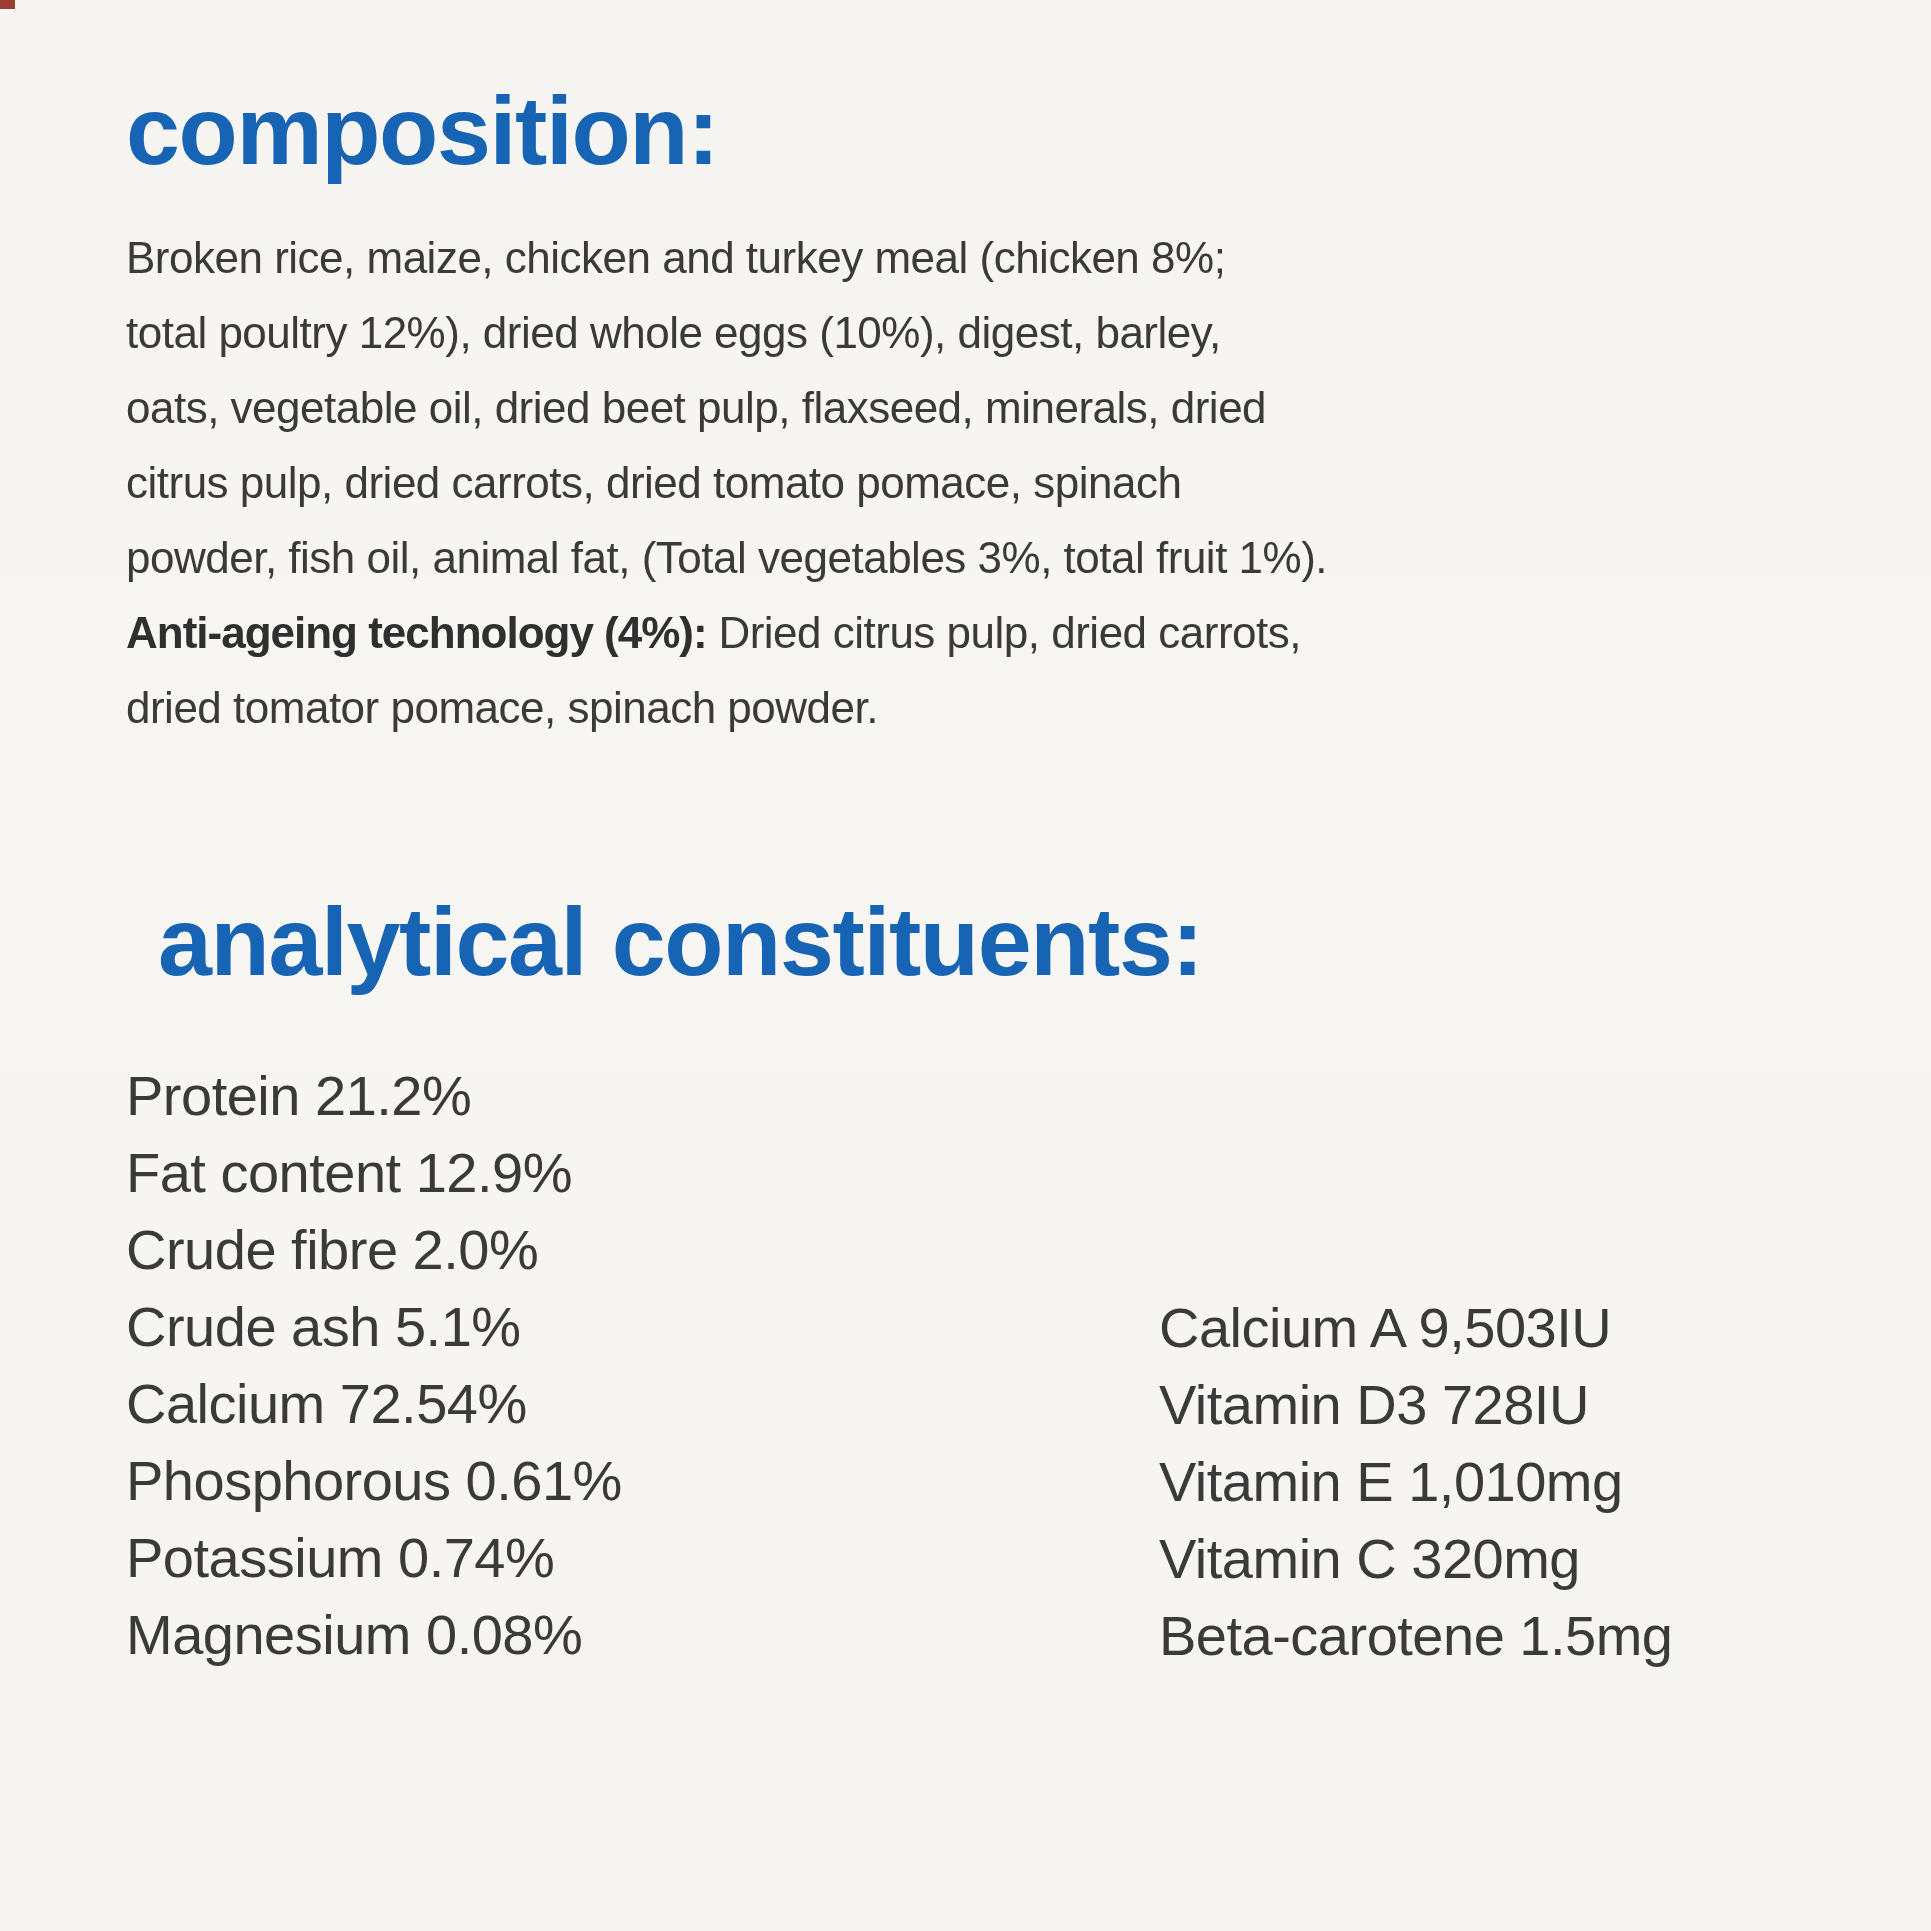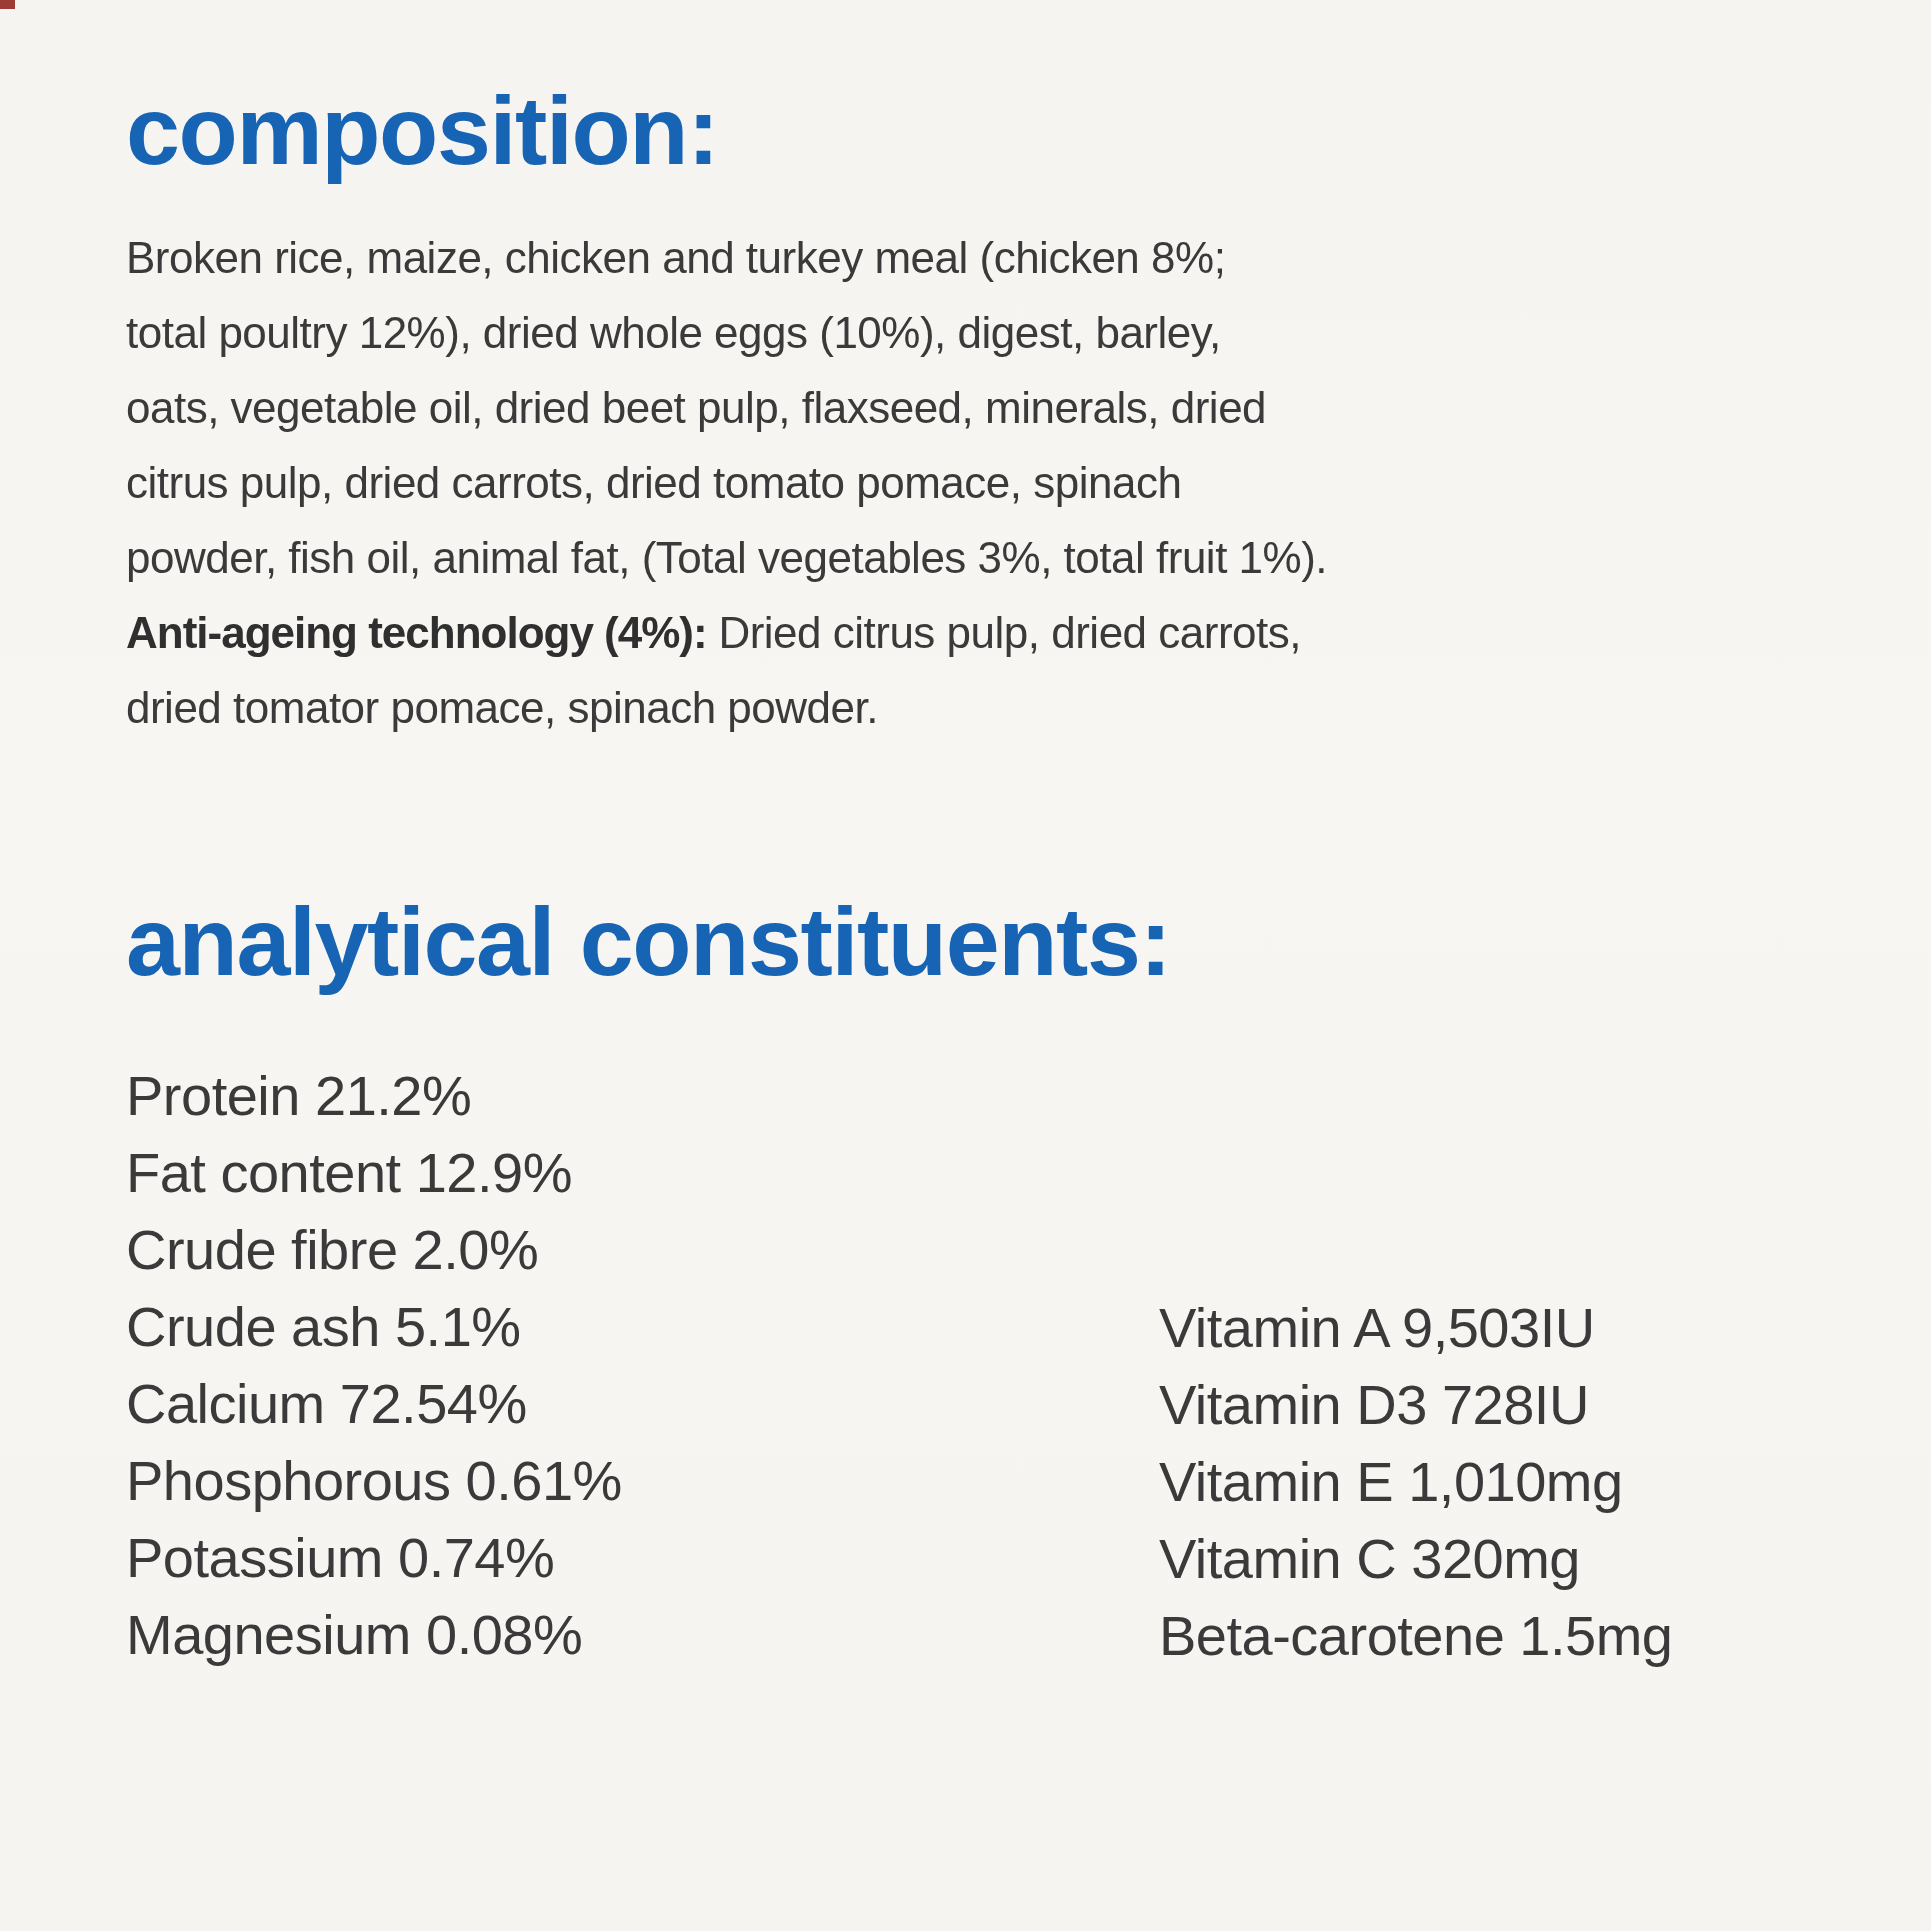--- a/index.html
+++ b/index.html
@@ -31,21 +31,21 @@
     left: 126px;
     margin: 0;
     font-size: 97px;
     line-height: 97px;
     font-weight: 900;
     letter-spacing: -1.4px;
     color: #1764b4;
     white-space: nowrap;
   }
   #composition-heading { top: 82px; }
-  #analytical-heading  { top: 893px; }
+  #analytical-heading  { top: 893px; margin-left: 32px; }
 
   .composition-paragraph {
     position: absolute;
     left: 126px;
     top: 220px;
     color: #3a3a3a;
     font-size: 44px;
     line-height: 75px;
     letter-spacing: -0.5px;
   }
@@ -114,21 +114,21 @@
       <div class="list-row">Fat content 12.9%</div>
       <div class="list-row">Crude fibre 2.0%</div>
       <div class="list-row">Crude ash 5.1%</div>
       <div class="list-row">Calcium 72.54%</div>
       <div class="list-row">Phosphorous 0.61%</div>
       <div class="list-row">Potassium 0.74%</div>
       <div class="list-row">Magnesium 0.08%</div>
     </div>
 
     <div class="analytical-right">
-      <div class="list-row">Vitamin A 9,503IU</div>
+      <div class="list-row">Calcium A 9,503IU</div>
       <div class="list-row">Vitamin D3 728IU</div>
       <div class="list-row">Vitamin E 1,010mg</div>
       <div class="list-row">Vitamin C 320mg</div>
       <div class="list-row">Beta-carotene 1.5mg</div>
     </div>
 
   </div>
 
 </div>
 

